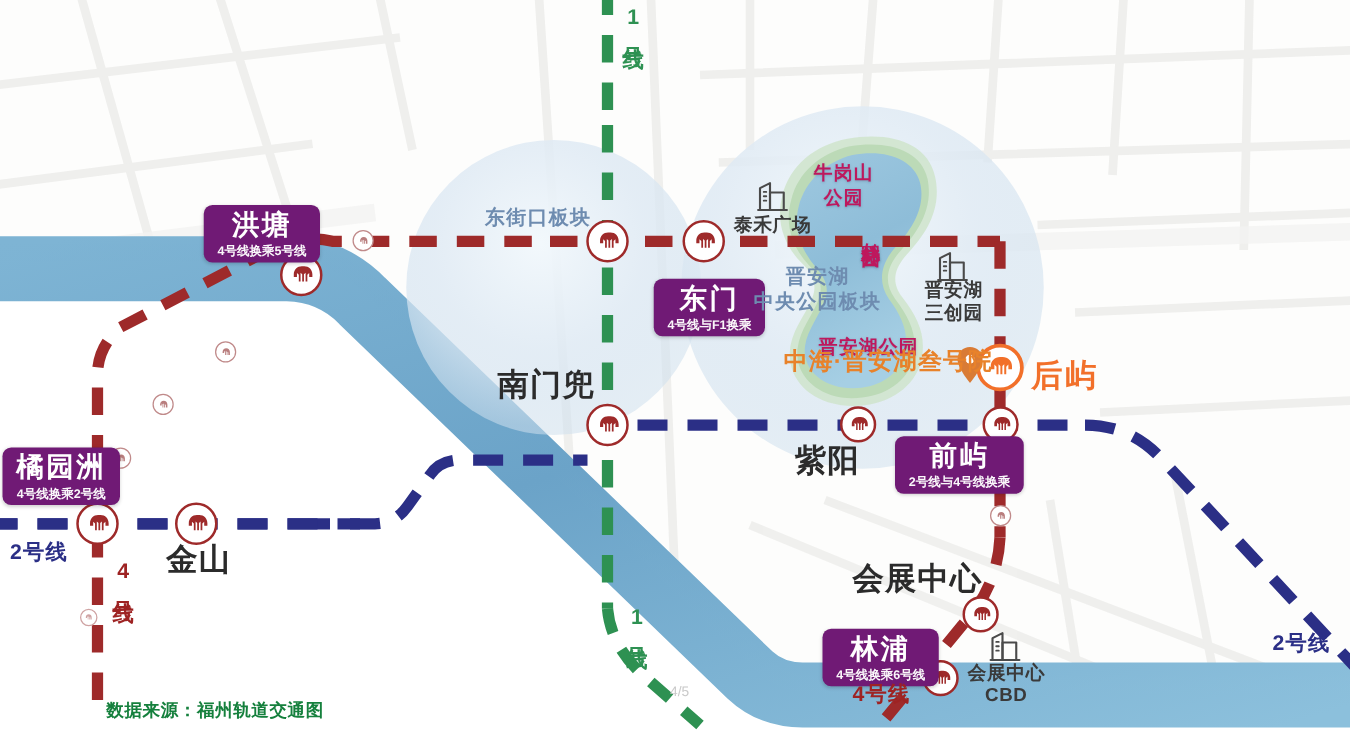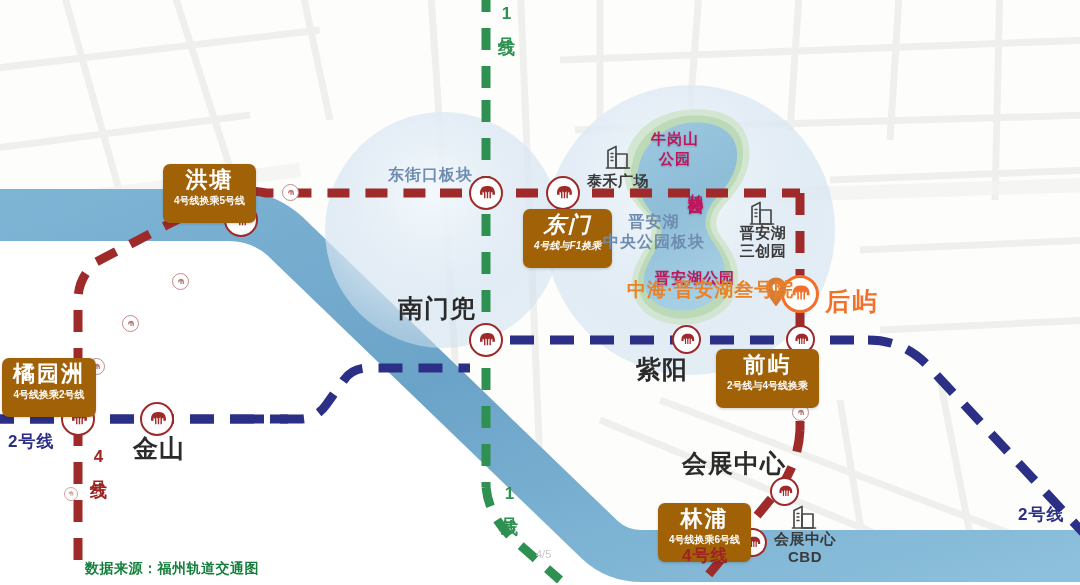--- a/index.html
+++ b/index.html
@@ -39,22 +39,22 @@
   .linelabel{font-size:17px;font-weight:700;letter-spacing:1px;}
   .linelabel.vert{writing-mode:vertical-rl;text-orientation:upright;}
   .l1{color:#2e9152;}
   .l2{color:#2b2f86;}
   .l4{color:#9e2323;}
   .pagenum{font-size:11px;color:#c9c9c9;font-weight:400;}
   .source{font-size:14px;color:#15803d;font-weight:700;letter-spacing:.5px;}
 
   
   .badge{
-    position:absolute;background:#a16207;border-radius:7px;
-    padding:4px 11px 15px;text-align:center;color:#fff;
+    position:absolute;background:#701a75;border-radius:7px;
+    padding:4px 11px 2px;text-align:center;color:#fff;
     box-shadow:0 1px 3px rgba(0,0,0,.18);
   }
   .badge .b-name{font-size:22px;font-weight:700;letter-spacing:2px;line-height:1.12;}
   .badge .b-sub{font-size:10px;font-weight:700;letter-spacing:0;margin-top:1px;opacity:.97;}
 
   
   .stn{
     position:absolute;border-radius:50%;background:#fff;
     display:flex;align-items:center;justify-content:center;
     box-sizing:border-box;
@@ -321,21 +321,21 @@
   </svg>
 
   <div class="badge" style="left:163px;top:164px;">
     <div class="b-name">洪塘</div>
     <div class="b-sub">4号线换乘5号线</div>
   </div>
   <div class="badge" style="left:2px;top:358px;">
     <div class="b-name">橘园洲</div>
     <div class="b-sub">4号线换乘2号线</div>
   </div>
-  <div class="badge" style="left:523px;top:209px;font-style:italic;">
+  <div class="badge" style="left:523px;top:223px;">
     <div class="b-name">东门</div>
     <div class="b-sub">4号线与F1换乘</div>
   </div>
   <div class="badge" style="left:716px;top:349px;">
     <div class="b-name">前屿</div>
     <div class="b-sub">2号线与4号线换乘</div>
   </div>
   <div class="badge" style="left:658px;top:503px;">
     <div class="b-name">林浦</div>
     <div class="b-sub">4号线换乘6号线</div>

